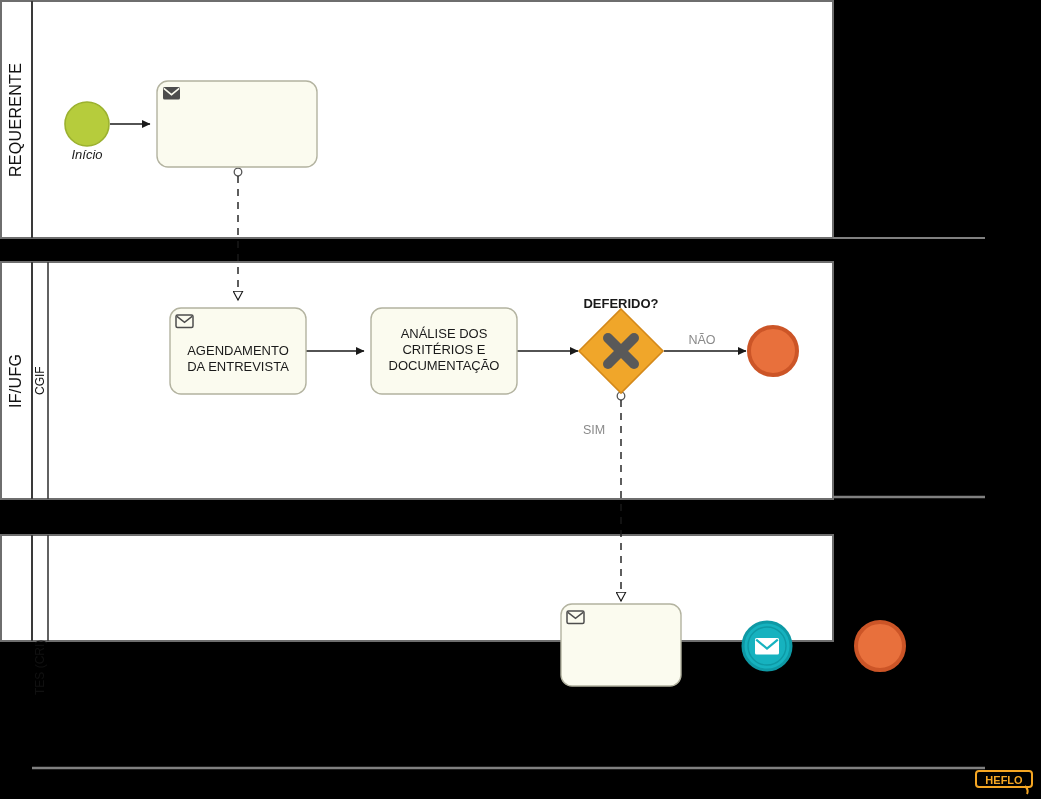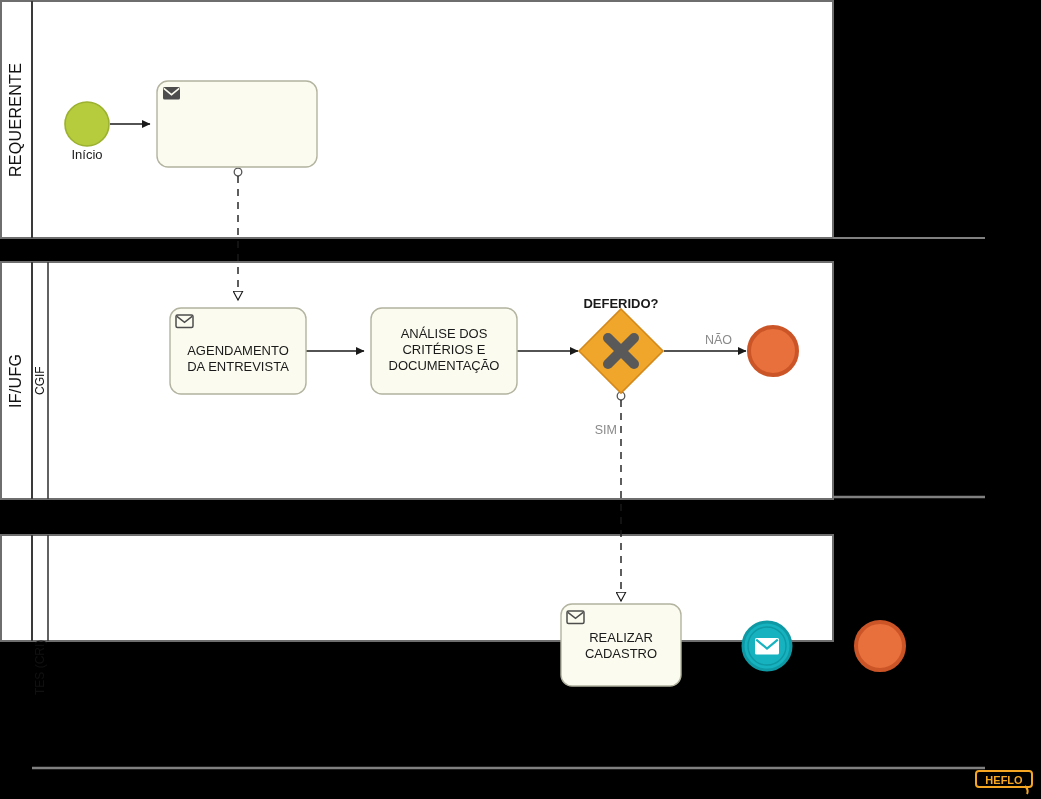--- a/index.html
+++ b/index.html
@@ -27,21 +27,20 @@
     color: #1a1a1a;
     font-size: 13px;
     line-height: 16px;
     text-align: center;
     white-space: pre-line;
     pointer-events: none;
   }
   .lbl-flow {
     color: #8a8a8a;
     font-size: 12.5px;
-    text-align: right;
   }
   .lbl-gw {
     color: #1a1a1a;
     font-size: 13px;
   }
   .lbl-pool {
     color: #111111;
     font-size: 16px;
     letter-spacing: 0.3px;
     writing-mode: vertical-rl;
@@ -192,34 +191,32 @@
 
   <div class="lbl lbl-pool" style="left:0px; top:262px; width:32px; height:237px;
        display:flex; align-items:center; justify-content:center;">IF/UFG</div>
 
   <div class="lbl lbl-lane" style="left:32px; top:262px; width:16px; height:237px;
        display:flex; align-items:center; justify-content:center;">CGIF</div>
 
   <div class="lbl lbl-lane" style="left:32px; top:535px; width:16px; height:160px;
        display:flex; align-items:center; justify-content:flex-start;">TES (CRI)</div>
 
-  <div class="lbl" style="left:47px; top:147px; width:80px;">Início</div>
+  <div class="lbl" style="left:47px; top:147px; width:80px;font-style:italic;">Início</div>
 
 
   <div class="lbl" style="left:172px; top:335px; width:132px;margin-top:8px;">AGENDAMENTO
 DA ENTREVISTA</div>
 
   <div class="lbl" style="left:373px; top:326px; width:142px;text-align:center;">ANÁLISE DOS
 CRITÉRIOS E
 DOCUMENTAÇÃO</div>
 
   <div class="lbl lbl-gw" style="left:561px; top:296px; width:120px;font-weight:bold;">DEFERIDO?</div>
 
-  <div class="lbl" style="left:563px; top:630px; width:116px;">REALIZAR
-CADASTRO</div>
 
   <div class="lbl lbl-flow" style="left:672px; top:332px; width:60px;">NÃO</div>
 
   <div class="lbl lbl-flow" style="left:571px; top:422px; width:46px;">SIM</div>
 
   <svg class="heflo" viewBox="0 0 60 26">
     <rect x="1" y="2" width="56" height="16" rx="3" ry="3" fill="none" stroke="#f5a623" stroke-width="2"></rect>
     <path d="M50,17 C53,20 53,23 52,25" fill="none" stroke="#f5a623" stroke-width="2"></path>
     <text x="29" y="14.5" text-anchor="middle" fill="#f5a623" font-family="'Liberation Sans', sans-serif" font-size="11" font-weight="bold">HEFLO</text>
   </svg>

